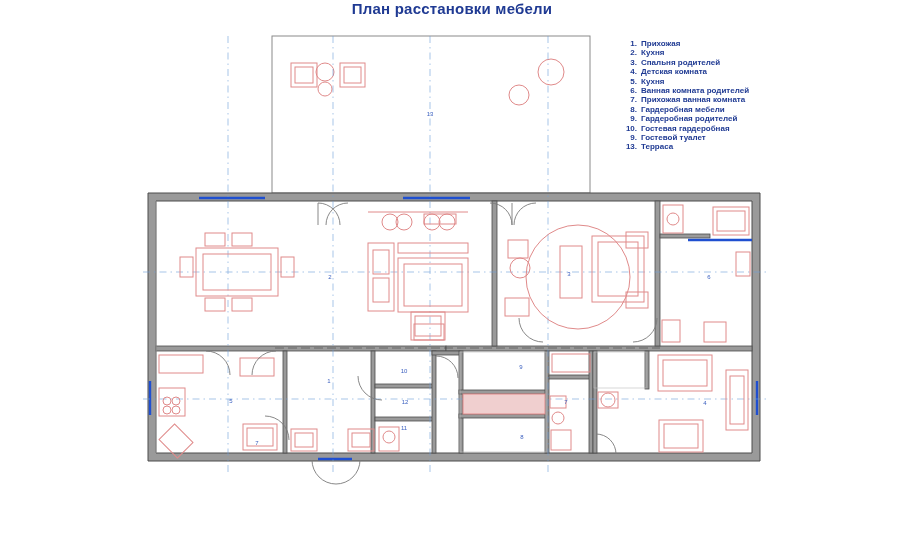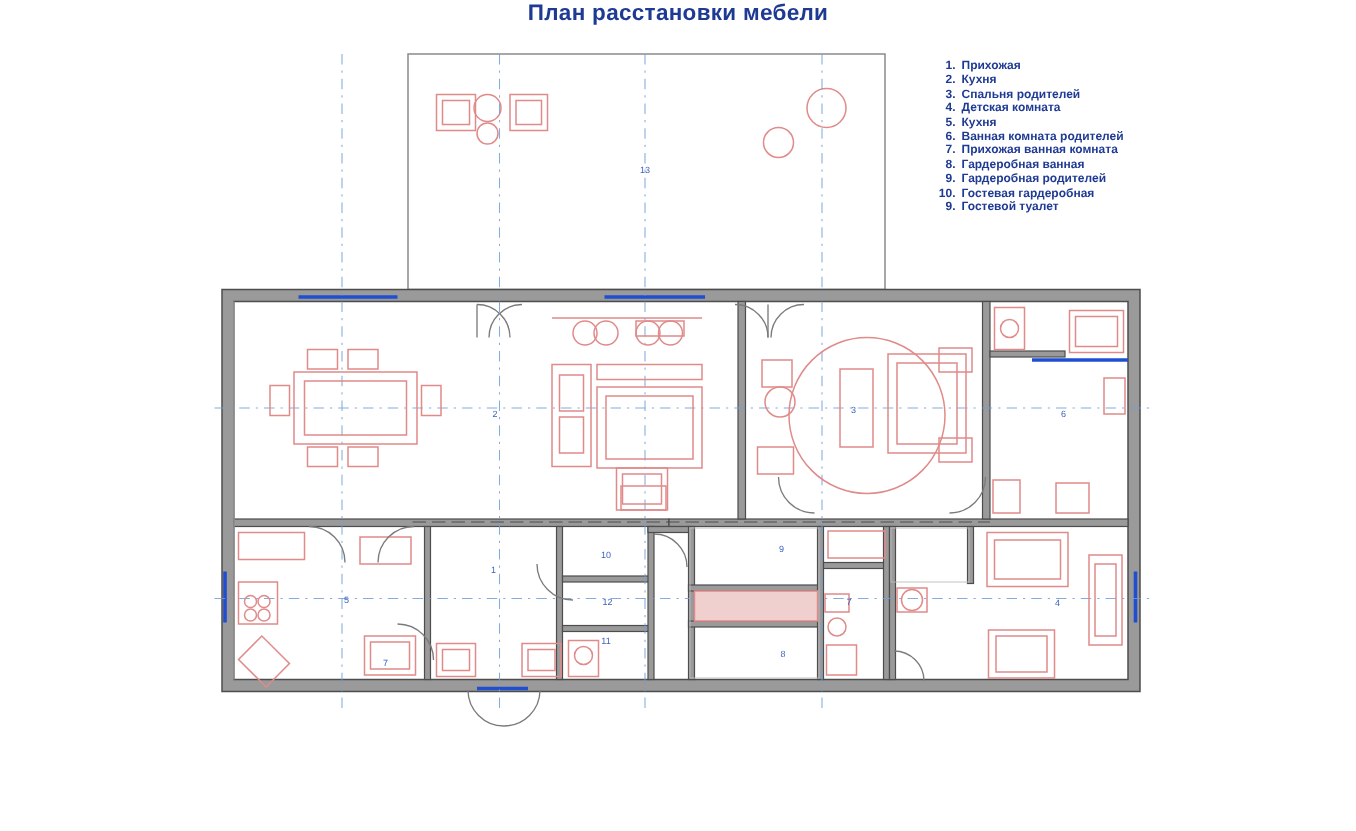--- a/index.html
+++ b/index.html
@@ -65,33 +65,37 @@
     <div class="legend-row">
       <div class="legend-num">6.</div>
       <div class="legend-label">Ванная комната родителей</div>
     </div>
     <div class="legend-row">
       <div class="legend-num">7.</div>
       <div class="legend-label">Прихожая ванная комната</div>
     </div>
     <div class="legend-row">
       <div class="legend-num">8.</div>
-      <div class="legend-label">Гардеробная ванная</div>
+      <div class="legend-label">Гардеробная мебели</div>
     </div>
     <div class="legend-row">
       <div class="legend-num">9.</div>
       <div class="legend-label">Гардеробная родителей</div>
     </div>
     <div class="legend-row">
       <div class="legend-num">10.</div>
       <div class="legend-label">Гостевая гардеробная</div>
     </div>
     <div class="legend-row">
       <div class="legend-num">9.</div>
       <div class="legend-label">Гостевой туалет</div>
+    </div>
+    <div class="legend-row">
+      <div class="legend-num">13.</div>
+      <div class="legend-label">Терраса</div>
     </div>
   </div>
 
   <div class="plan">
     <svg width="904" height="554" viewBox="0 0 904 554">
 
       <g>
         <rect x="272" y="36" width="318" height="157" fill="none" stroke="#8a8a8a" stroke-width="1"></rect>
       </g>
 

